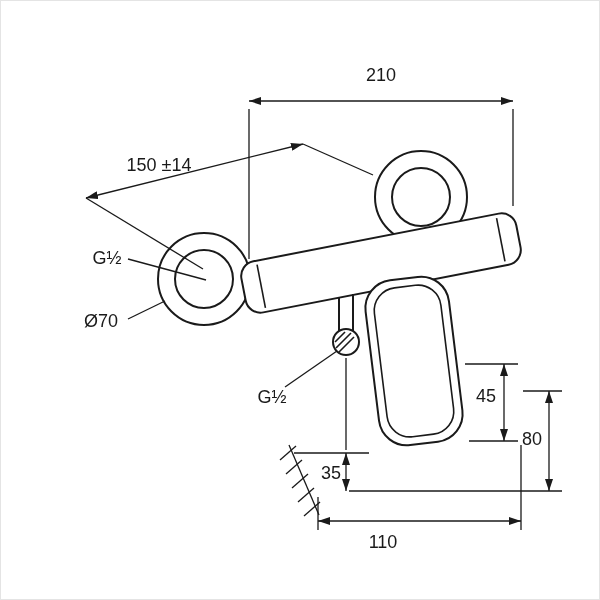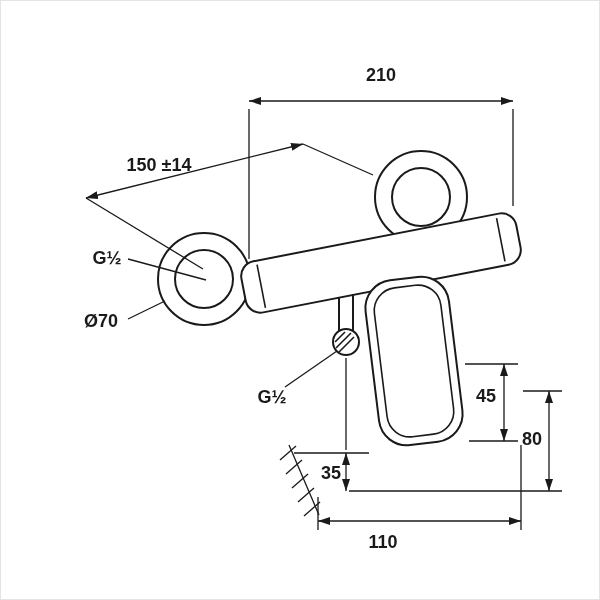--- a/index.html
+++ b/index.html
@@ -9,21 +9,20 @@
   }
   .canvas {
     width: 600px;
     height: 600px;
     box-sizing: border-box;
     border: 1px solid var(--frame-color, #e4e4e4);
     background: var(--bg-color, #ffffff);
     position: relative;
     overflow: hidden;
     font-family: "Liberation Sans", sans-serif;
-    font-weight: bold;
   }
   svg { display: block; }
   .part {
     fill: var(--bg-color, #ffffff);
     stroke: var(--line-color, #1a1a1a);
     stroke-width: 2;
   }
   .part-line {
     fill: none;
     stroke: var(--line-color, #1a1a1a);

